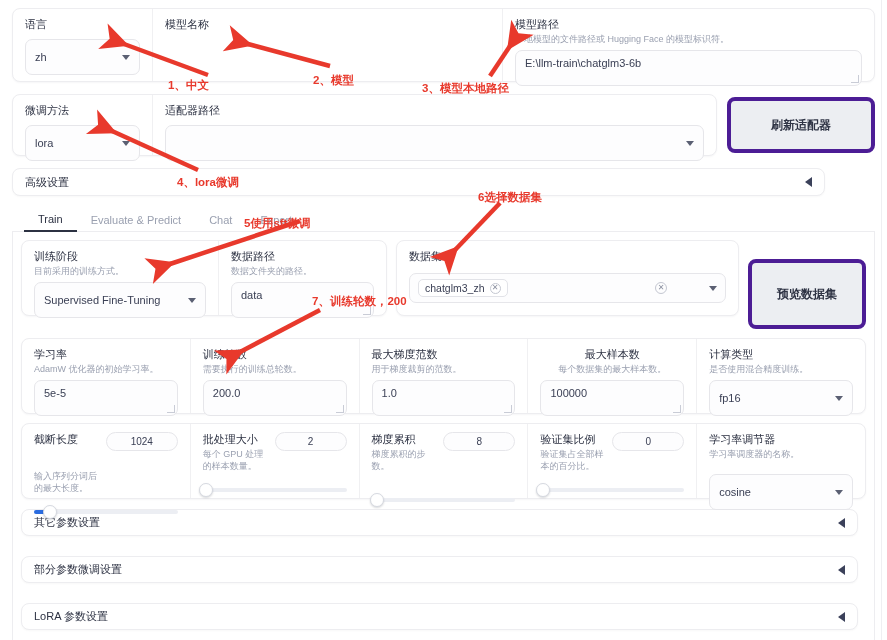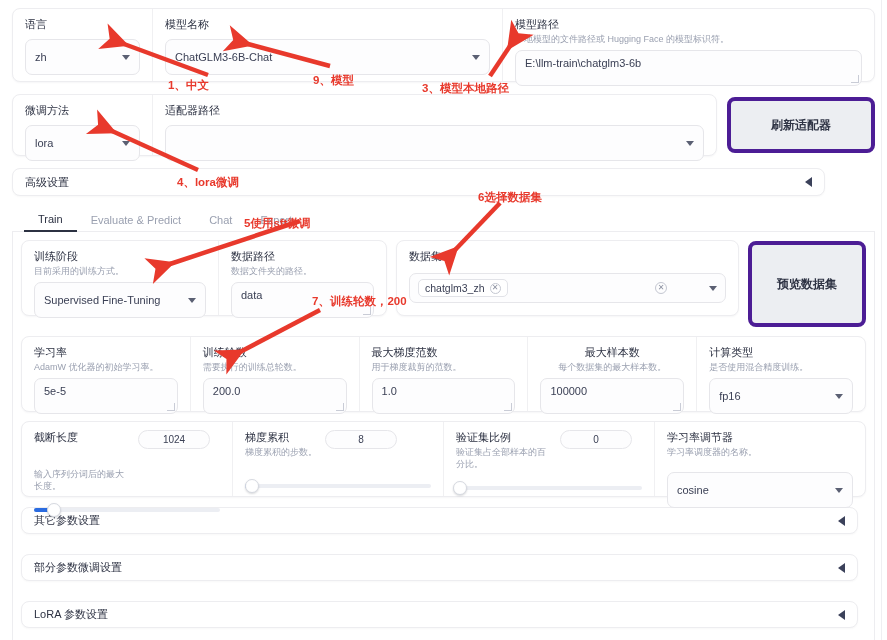--- a/index.html
+++ b/index.html
@@ -228,24 +228,20 @@
     <div class="cell" style="width:140px;">
       <div class="lbl">语言</div>
       <div class="field dropdown" style="margin-top:8px;">
         <span>zh</span>
         <span class="caret"></span>
       </div>
     </div>
 
     <div class="cell" style="width:350px;">
       <div class="lbl">模型名称</div>
-      <div class="field dropdown" style="margin-top:8px;">
-        <span>ChatGLM3-6B-Chat</span>
-        <span class="caret"></span>
-      </div>
     </div>
 
     <div class="cell" style="flex:1;">
       <div class="lbl">模型路径</div>
       <div class="hint">本地模型的文件路径或 Hugging Face 的模型标识符。</div>
       <div class="field ta tall">
         <span>E:\llm-train\chatglm3-6b</span>
       </div>
     </div>
   </div>
@@ -315,21 +311,21 @@
                 <span>chatglm3_zh</span>
                 <span class="x">✕</span>
               </span>
               <span class="ms-spacer"></span>
               <span class="clear-x">✕</span>
               <span class="caret"></span>
             </div>
           </div>
         </div>
 
-        <div class="btn-grey" style="width:118px; height:86px; margin-top:1px;">
+        <div class="btn-grey" style="width:118px; height:70px; margin-top:19px;">
           <span>预览数据集</span>
         </div>
       </div>
 
       <div class="panel" style="margin-top:9px; height:76px;">
         <div class="cell" style="flex:1;">
           <div class="lbl">学习率</div>
           <div class="hint">AdamW 优化器的初始学习率。</div>
           <div class="field ta">
             <span>5e-5</span>
@@ -375,20 +371,34 @@
             </div>
             <div class="slider-num">1024</div>
           </div>
           <div class="slider-track">
             <div class="rail"></div>
             <div class="fill" style="width:11%"></div>
             <div class="knob" style="left:11%"></div>
           </div>
         </div>
 
+        <div class="cell" style="flex:1;">
+          <div class="slider-head">
+            <div>
+              <div class="lbl">批处理大小</div>
+              <div class="hint" style="max-width:96px; white-space:normal;">每个 GPU 处理的样本数量。</div>
+            </div>
+            <div class="slider-num">2</div>
+          </div>
+          <div class="slider-track">
+            <div class="rail"></div>
+            <div class="fill" style="width:1%"></div>
+            <div class="knob" style="left:2%"></div>
+          </div>
+        </div>
 
         <div class="cell" style="flex:1;">
           <div class="slider-head">
             <div>
               <div class="lbl">梯度累积</div>
               <div class="hint" style="max-width:96px; white-space:normal;">梯度累积的步数。</div>
             </div>
             <div class="slider-num">8</div>
           </div>
           <div class="slider-track" style="margin-top:16px;">
@@ -469,18 +479,18 @@
   <line x1="198" y1="170" x2="112" y2="131" stroke="#e8392c" stroke-width="4.5" marker-end="url(#ah)"></line>
 
   <line x1="300" y1="221" x2="170" y2="264" stroke="#e8392c" stroke-width="4.5" marker-end="url(#ah)"></line>
 
   <line x1="500" y1="203" x2="455" y2="250" stroke="#e8392c" stroke-width="4.5" marker-end="url(#ah)"></line>
 
   <line x1="320" y1="310" x2="240" y2="352" stroke="#e8392c" stroke-width="4.5" marker-end="url(#ah)"></line>
 </svg>
 
 <div class="anno" style="left:168px; top:78px;">1、中文</div>
-<div class="anno" style="left:313px; top:73px;">9、模型</div>
+<div class="anno" style="left:313px; top:73px;">2、模型</div>
 <div class="anno" style="left:422px; top:81px;">3、模型本地路径</div>
 <div class="anno" style="left:177px; top:175px;">4、lora微调</div>
 <div class="anno" style="left:244px; top:216px;">5使用sft微调</div>
 <div class="anno" style="left:478px; top:190px;">6选择数据集</div>
 <div class="anno" style="left:312px; top:294px;">7、训练轮数，200</div>
 
 </body></html>

